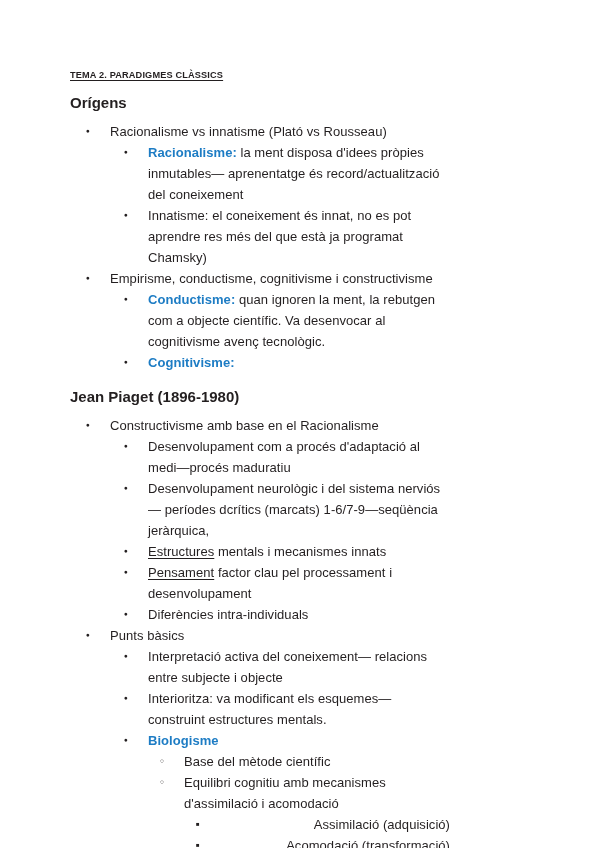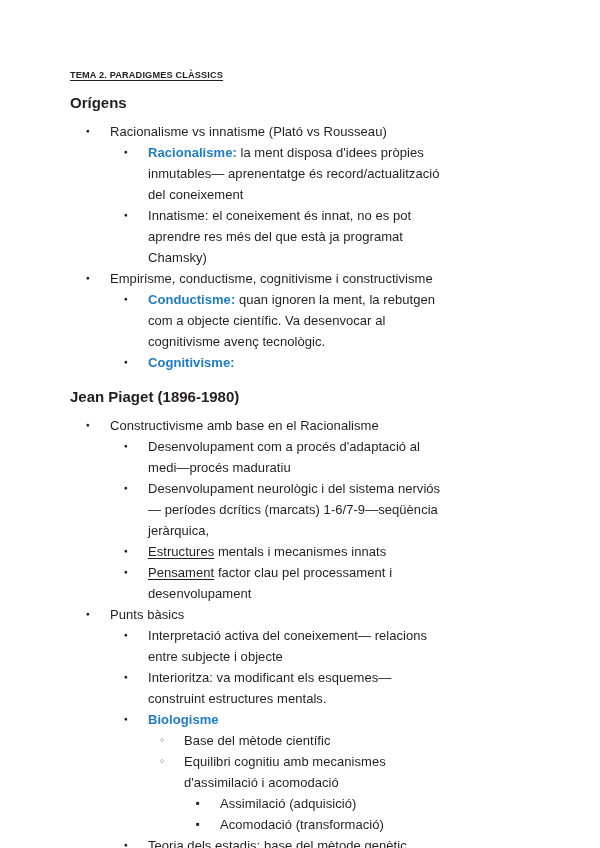--- a/index.html
+++ b/index.html
@@ -50,21 +50,21 @@
     position: relative;
     font-size: 13px;
     line-height: 21px;
     color: #231f20;
     letter-spacing: 0.05px;
   }
   
   .lvl1 > li.item { padding-left: 40px; }
   .lvl2 > li.item { padding-left: 38px; }
   .lvl3 > li.item { padding-left: 36px; }
-  .lvl4 > li.item { padding-left: 36px; }
+  .lvl4 > li.item { padding-left: 36px; text-align: right; }
 
   li.item > .bullet {
     position: absolute;
     left: 16px;
     top: 0;
     line-height: 21px;
     font-size: 9px;
     color: #231f20;
   }
   .lvl2 > li.item > .bullet { left: 14px; }
@@ -150,20 +150,24 @@
           <span class="bullet bullet-disc"></span>
           <span>Desenvolupament neurològic i del sistema nerviós— períodes dcrítics (marcats) 1-6/7-9—seqüència jeràrquica,</span>
         </li>
         <li class="item">
           <span class="bullet bullet-disc"></span>
           <span class="u">Estructures</span><span> mentals i mecanismes innats</span>
         </li>
         <li class="item">
           <span class="bullet bullet-disc"></span>
           <span class="u">Pensament</span><span> factor clau pel processament i desenvolupament</span>
+        </li>
+        <li class="item">
+          <span class="bullet bullet-disc"></span>
+          <span>Diferències intra-individuals</span>
         </li>
       </ul>
     </li>
 
     <li class="item">
       <span class="bullet bullet-disc"></span>
       <span>Punts bàsics</span>
 
       <ul class="lvl lvl2 nested">
         <li class="item">

